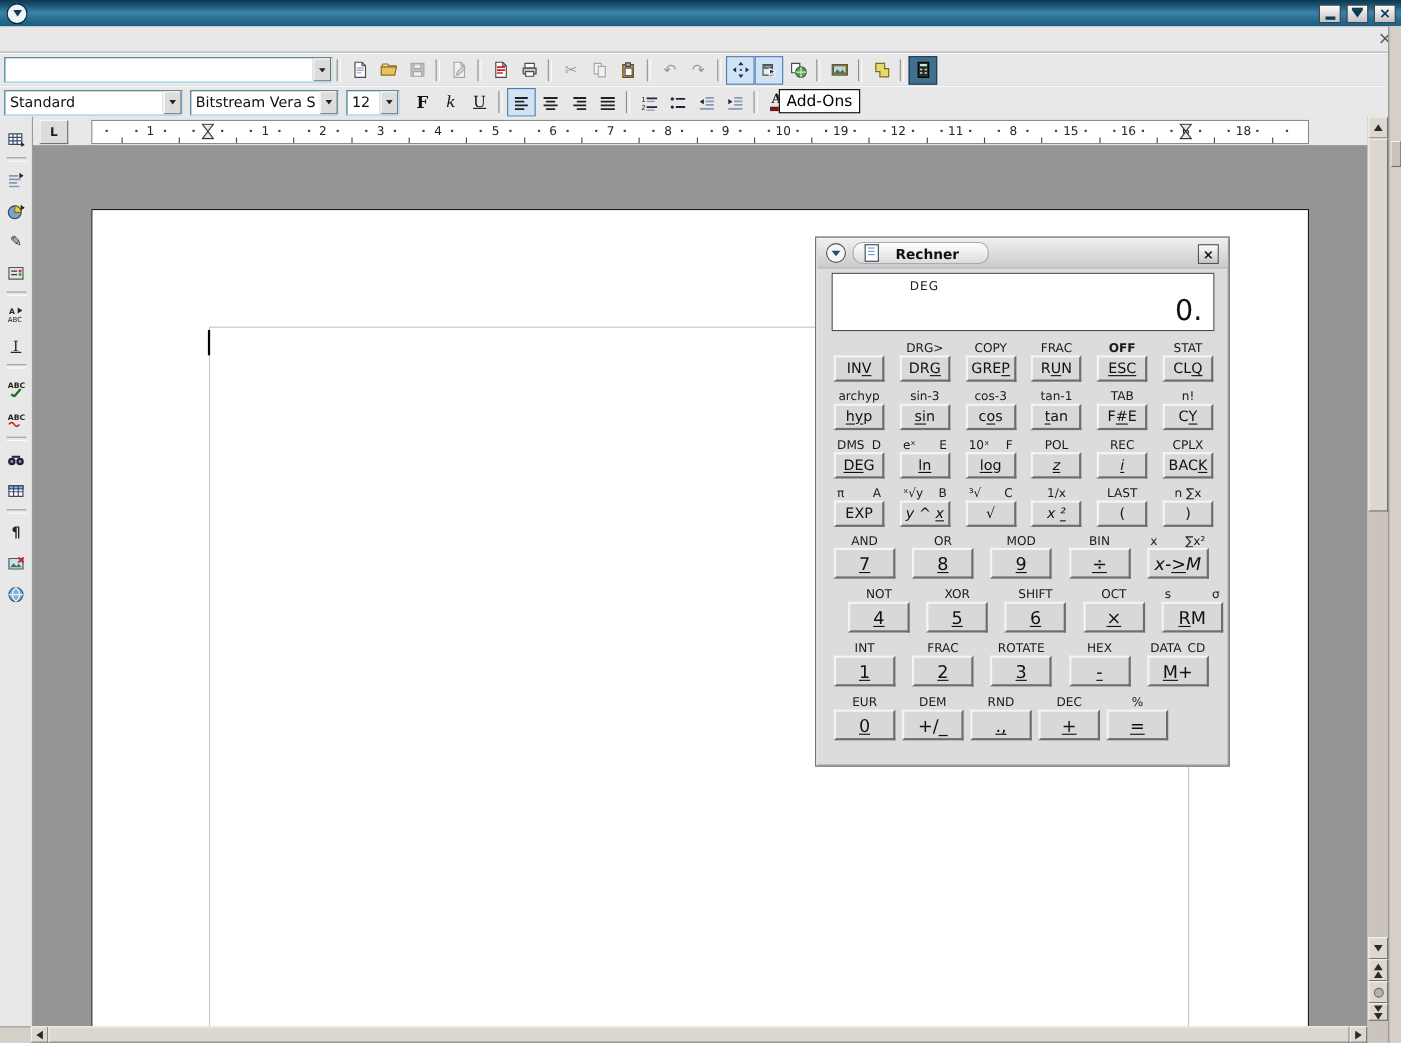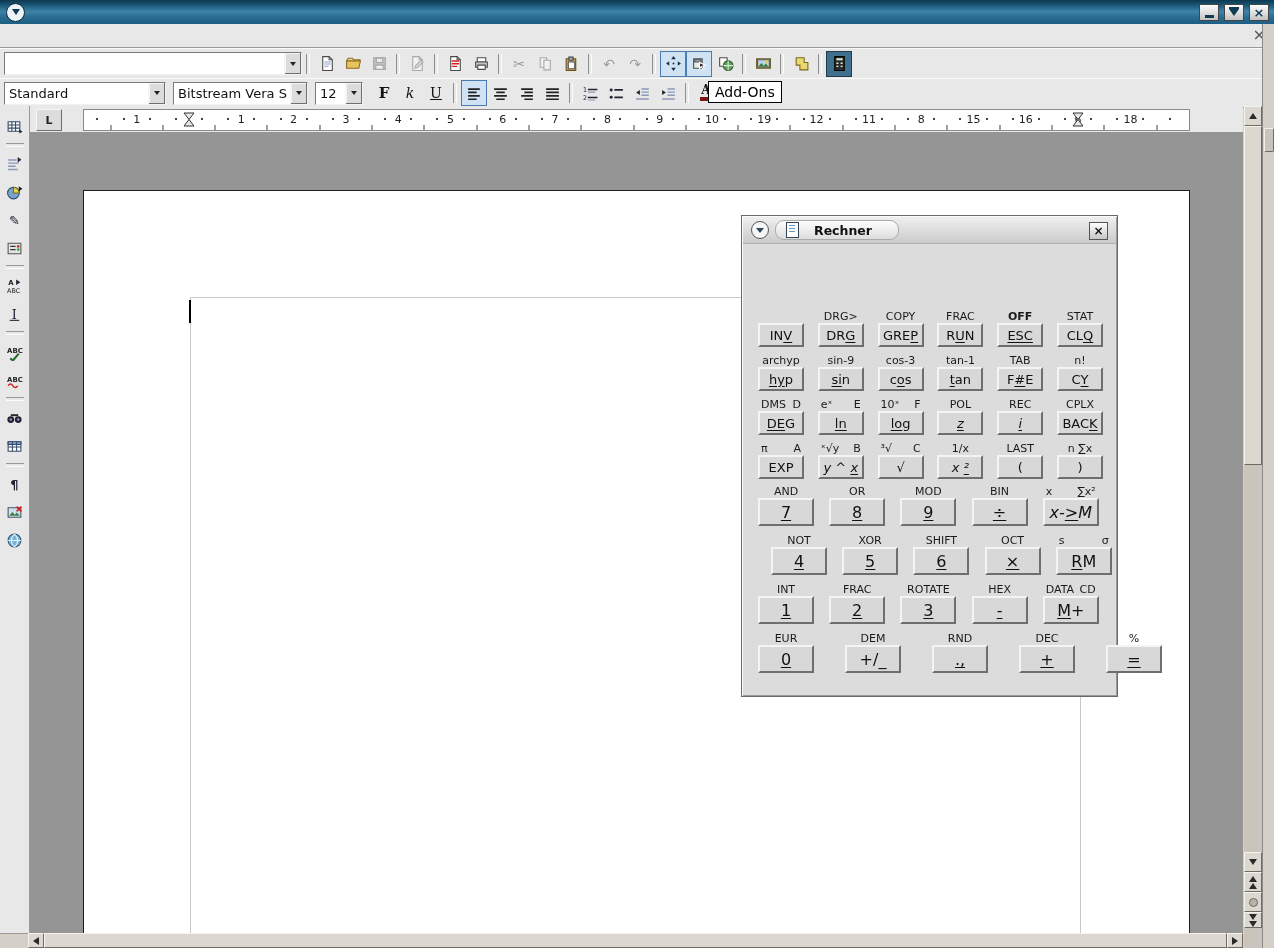--- a/index.html
+++ b/index.html
@@ -704,20 +704,24 @@
     <div id="calc-titlebar">
       <div class="round-btn">
           <div class="tri"></div>
         </div>
       <div id="calc-pill">
         <span class="doc-mini"></span>
         <span id="calc-title">Rechner</span>
       </div>
       <div id="calc-close">×</div>
     </div>
+    <div id="calc-display">
+      <span id="calc-mode">DEG</span>
+      <span id="calc-value">0.</span>
+    </div>
     <div id="calc-rows">
         <div class="crow" style="grid-template-columns: repeat(6, 46px); column-gap: 13.8px;">
           <div class="ccell">
             <div class="clabel"></div>
             <div class="cbtn">IN<u>V</u></div>
           </div>
           <div class="ccell">
             <div class="clabel">DRG&gt;</div>
             <div class="cbtn">DR<u>G</u></div>
           </div>
@@ -737,21 +741,21 @@
             <div class="clabel">STAT</div>
             <div class="cbtn">CL<u>Q</u></div>
           </div>
         </div>
         <div class="crow" style="grid-template-columns: repeat(6, 46px); column-gap: 13.8px;">
           <div class="ccell">
             <div class="clabel">archyp</div>
             <div class="cbtn"><u>hy</u>p</div>
           </div>
           <div class="ccell">
-            <div class="clabel">sin-9</div>
+            <div class="clabel">sin-3</div>
             <div class="cbtn"><u>si</u>n</div>
           </div>
           <div class="ccell">
             <div class="clabel">cos-3</div>
             <div class="cbtn">c<u>o</u>s</div>
           </div>
           <div class="ccell">
             <div class="clabel">tan-1</div>
             <div class="cbtn"><u>t</u>an</div>
           </div>
@@ -875,21 +879,21 @@
           </div>
           <div class="ccell">
             <div class="clabel">HEX</div>
             <div class="cbtn"><u>-</u></div>
           </div>
           <div class="ccell">
             <div class="clabel split"><span>DATA</span><span>CD</span></div>
             <div class="cbtn"><u>M</u>+</div>
           </div>
         </div>
-        <div class="crow big" style="grid-template-columns: repeat(5, 56px); column-gap: 31px;">
+        <div class="crow big" style="grid-template-columns: repeat(5, 56px); column-gap: 6px;">
           <div class="ccell">
             <div class="clabel">EUR</div>
             <div class="cbtn"><u>0</u></div>
           </div>
           <div class="ccell">
             <div class="clabel">DEM</div>
             <div class="cbtn">+/_</div>
           </div>
           <div class="ccell">
             <div class="clabel">RND</div>

